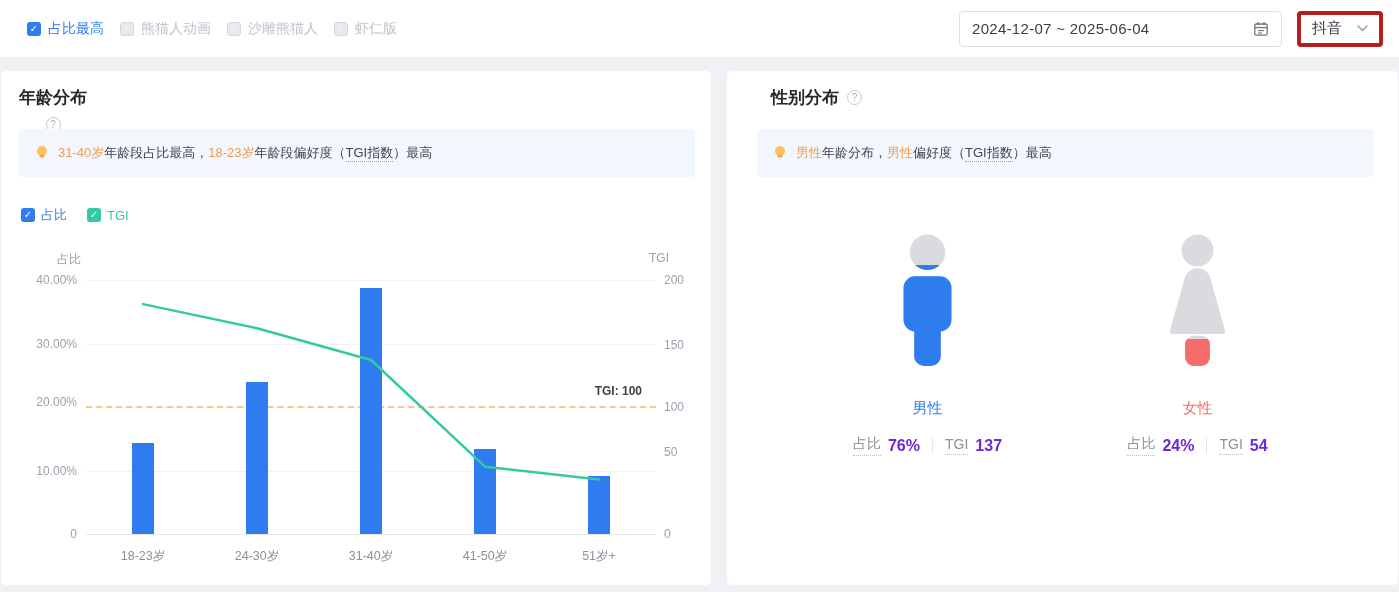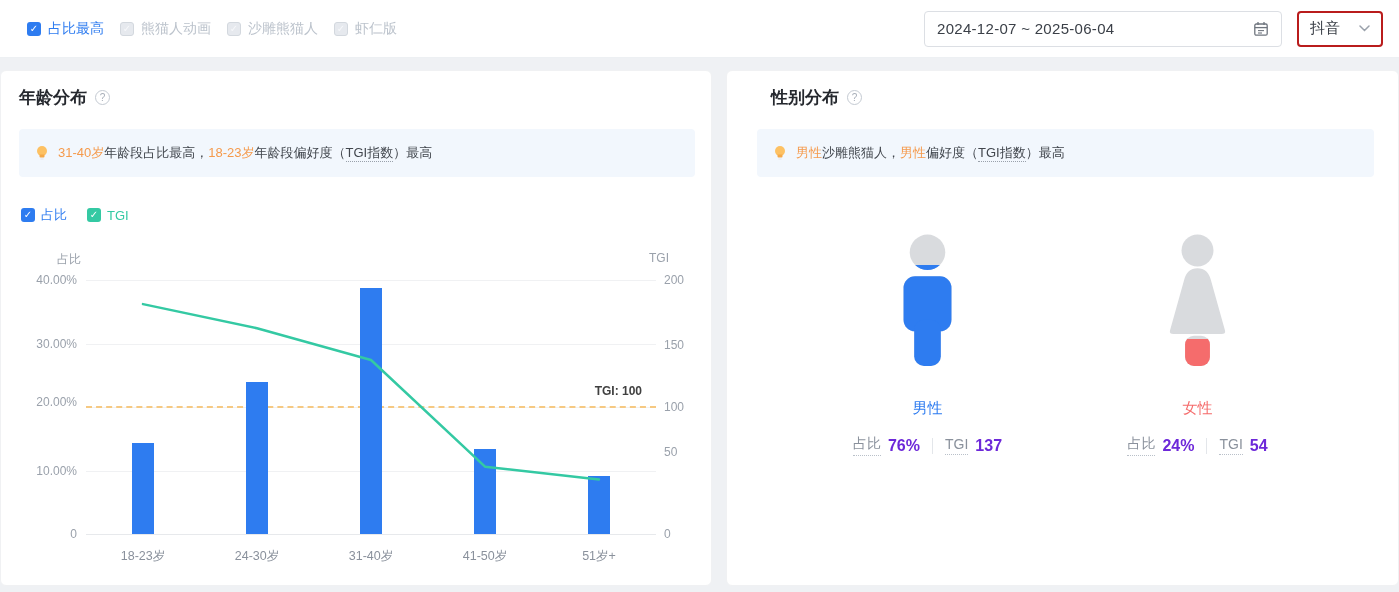--- a/index.html
+++ b/index.html
@@ -22,38 +22,38 @@
   .tab .cb {
     width:14px; height:14px; border-radius:3px; font-size:10px; line-height:1;
     display:flex; align-items:center; justify-content:center; color:#fff;
   }
   .tab.selected .cb { background:#2e7cf0; }
   .tab.selected .tab-label { color:#2e7cf0; }
   .tab:not(.selected) .cb { background:#e6e9ee; border:1px solid #d3d8de; color:#f7f8fa; }
   .tab:not(.selected) .tab-label { color:#bcc3cc; }
   .topbar-right { display:flex; align-items:center; gap:15px; }
   .date-picker {
-    width:358px; height:36px; border:1px solid #dcdfe4; border-radius:4px; background:#fff;
+    width:323px; height:36px; border:1px solid #dcdfe4; border-radius:4px; background:#fff;
     display:flex; align-items:center; justify-content:space-between;
     padding:0 12px; font-size:15px; color:#3b4048; letter-spacing:.3px; cursor:pointer;
   }
   .platform-select {
-    width:86px; height:36px; border:2px solid #b91c1c; border-radius:4px; background:#fff;
+    width:86px; height:36px; border:4px solid #b91c1c; border-radius:4px; background:#fff;
     display:flex; align-items:center; justify-content:space-between;
     padding:0 11px; font-size:15px; color:#3b4048; cursor:pointer;
   }
   
   .panel {
     position:absolute; top:70px; height:516px; background:#fff;
     border:1px solid #f0f1f3; border-radius:6px;
   }
   .panel-left  { left:0;     width:712px; }
   .panel-right { left:726px; width:673px; }
   .panel-title-row { position:absolute; top:15px; display:flex; align-items:center; gap:8px; }
-  .panel-left  .panel-title-row { left:18px; }
+  .panel-left  .panel-title-row { left:18px;flex-direction:column; }
   .panel-right .panel-title-row { left:44px; }
   .panel-title { font-size:17px; font-weight:bold; color:#25282e; }
   .help {
     width:15px; height:15px; border:1px solid #c4cad2; border-radius:50%;
     color:#a7aeb8; font-size:10px; display:flex; align-items:center; justify-content:center;
     cursor:pointer;
   }
   .tip {
     position:absolute; top:58px; height:48px; background:#f2f7fd; border-radius:4px;
     display:flex; align-items:center; padding:0 16px; gap:9px; font-size:13px; color:#41464d;
@@ -200,21 +200,21 @@
   <div class="panel-title-row">
     <span class="panel-title">性别分布</span>
     <span class="help">?</span>
   </div>
   <div class="tip">
     <svg width="14" height="16" viewBox="0 0 14 16">
       <circle cx="7" cy="6" r="5" fill="#fdc163"></circle>
       <path d="M4.5 9.5 h5 v2 a1 1 0 0 1 -1 1 h-3 a1 1 0 0 1 -1 -1 Z" fill="#f5a948"></path>
       <rect x="5.2" y="13.2" width="3.6" height="1.6" rx="0.8" fill="#e9ecf1"></rect>
     </svg>
-    <span class="tip-text"><span class="hl">男性</span><span>沙雕熊猫人，</span><span class="hl">男性</span><span>偏好度（</span><span class="dotted">TGI指数</span><span>）最高</span></span>
+    <span class="tip-text"><span class="hl">男性</span><span>年龄分布，</span><span class="hl">男性</span><span>偏好度（</span><span class="dotted">TGI指数</span><span>）最高</span></span>
   </div>
 
   <div class="genders">
 
     <div class="gender-col">
       <div class="gender-icon-box">
         <svg width="89" height="142" viewBox="0 0 100 160">
           <defs>
               <clipPath id="clip-g0">
                 <rect id="clipRect0" x="0" y="38.4" width="100" height="121.6"></rect>

